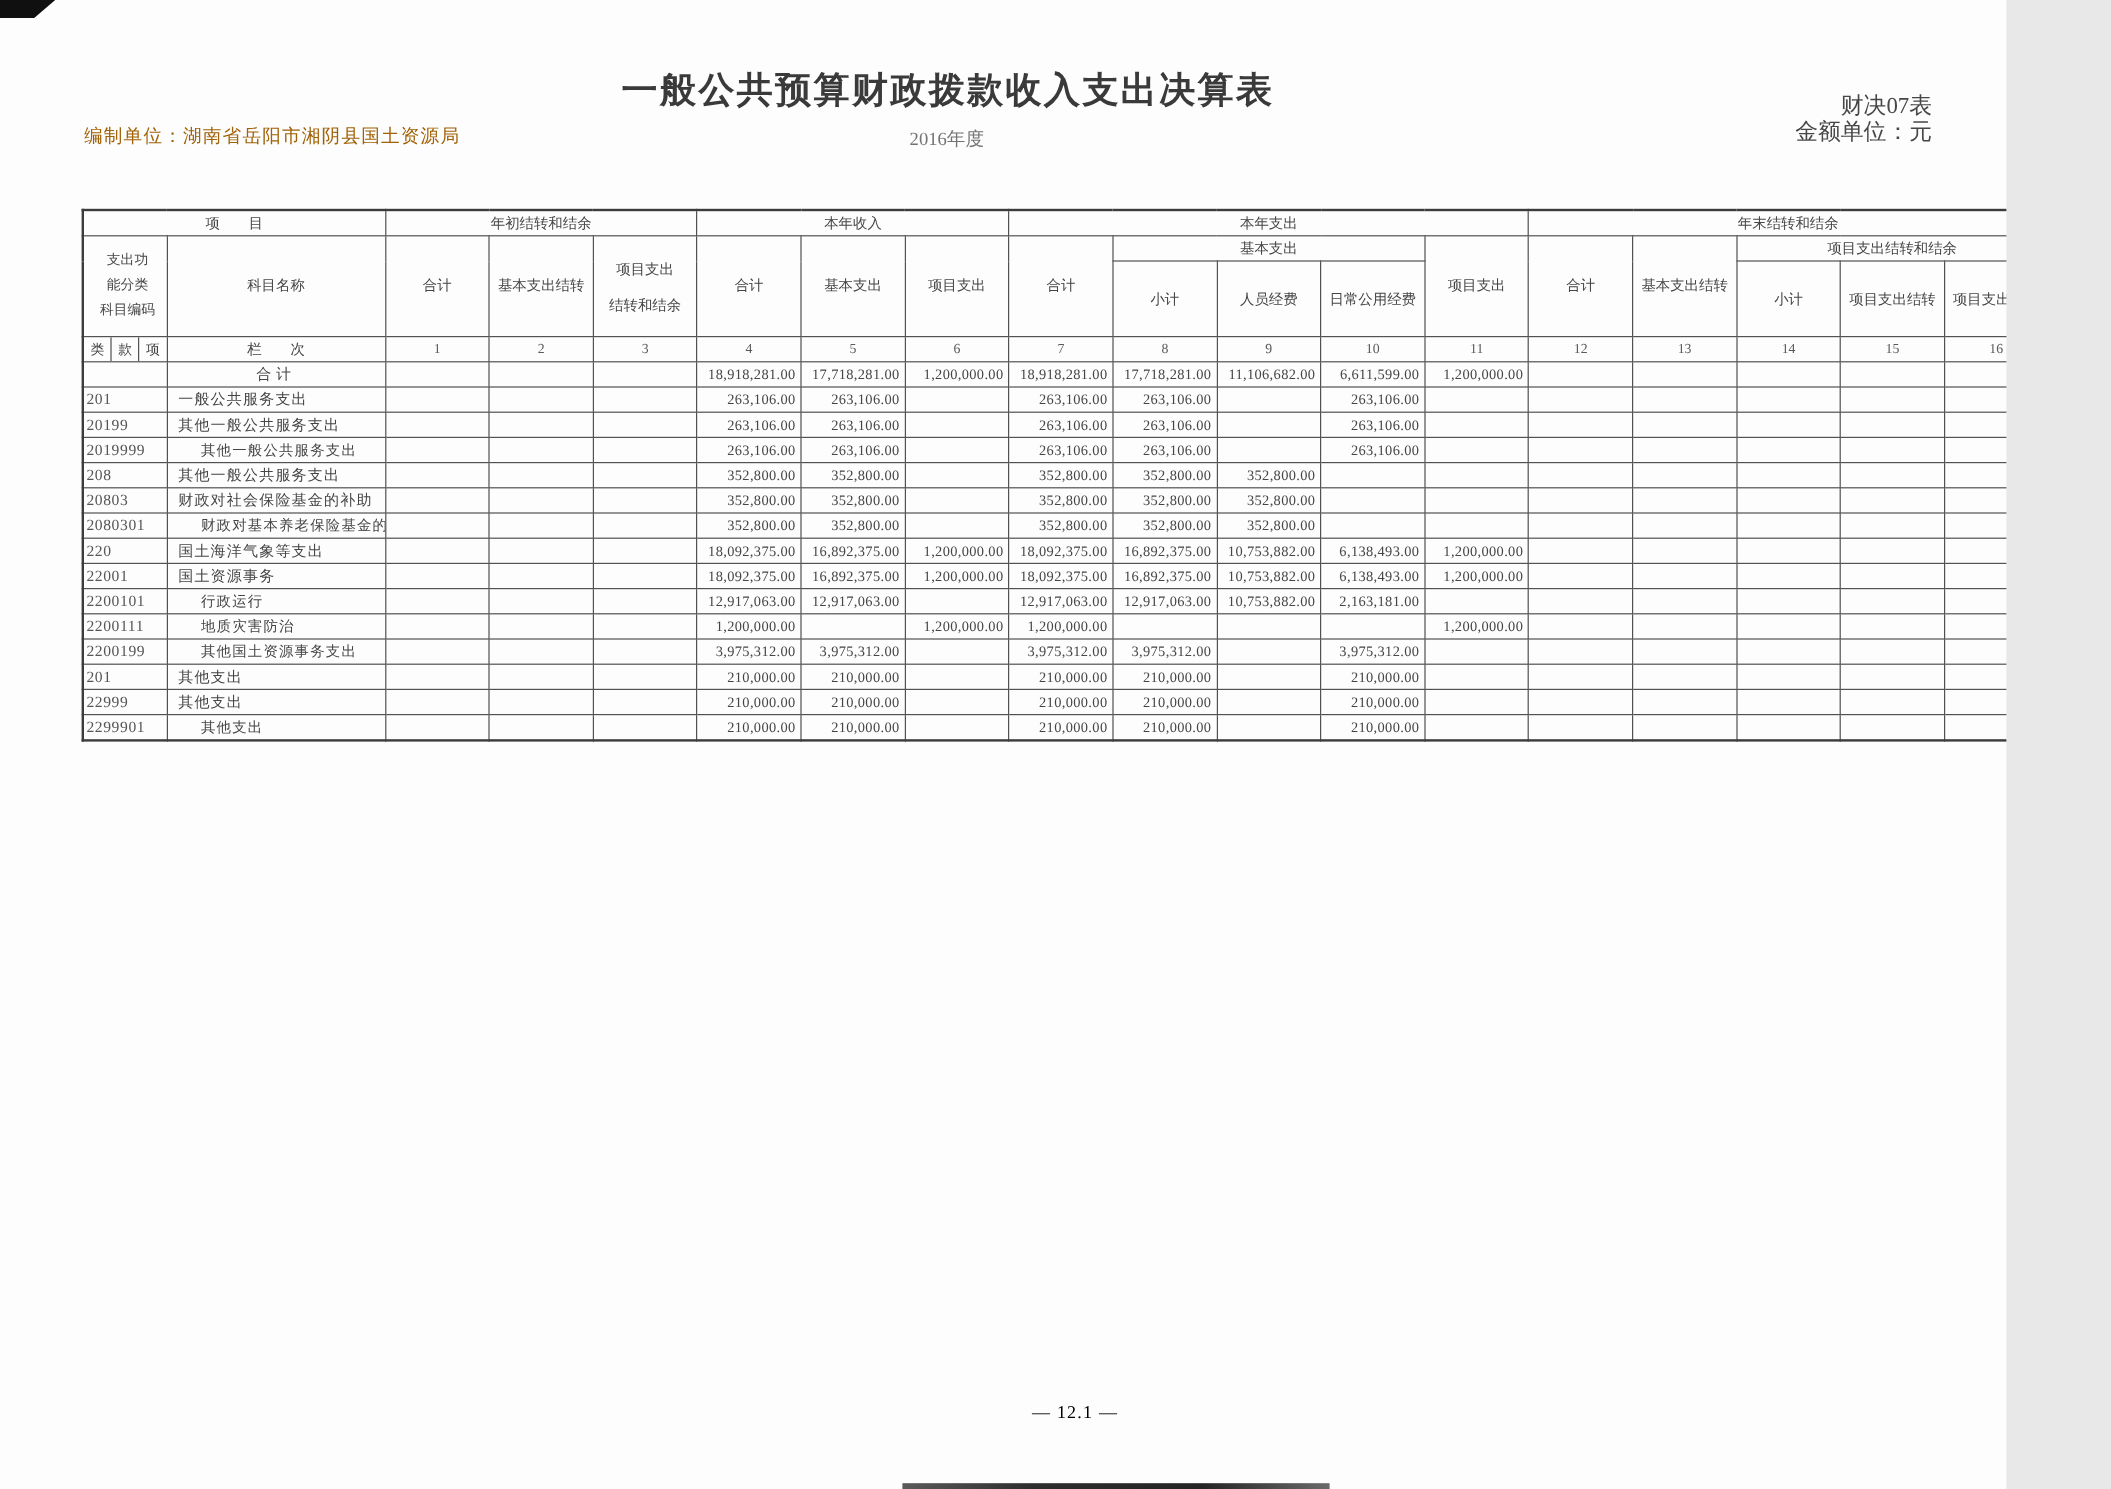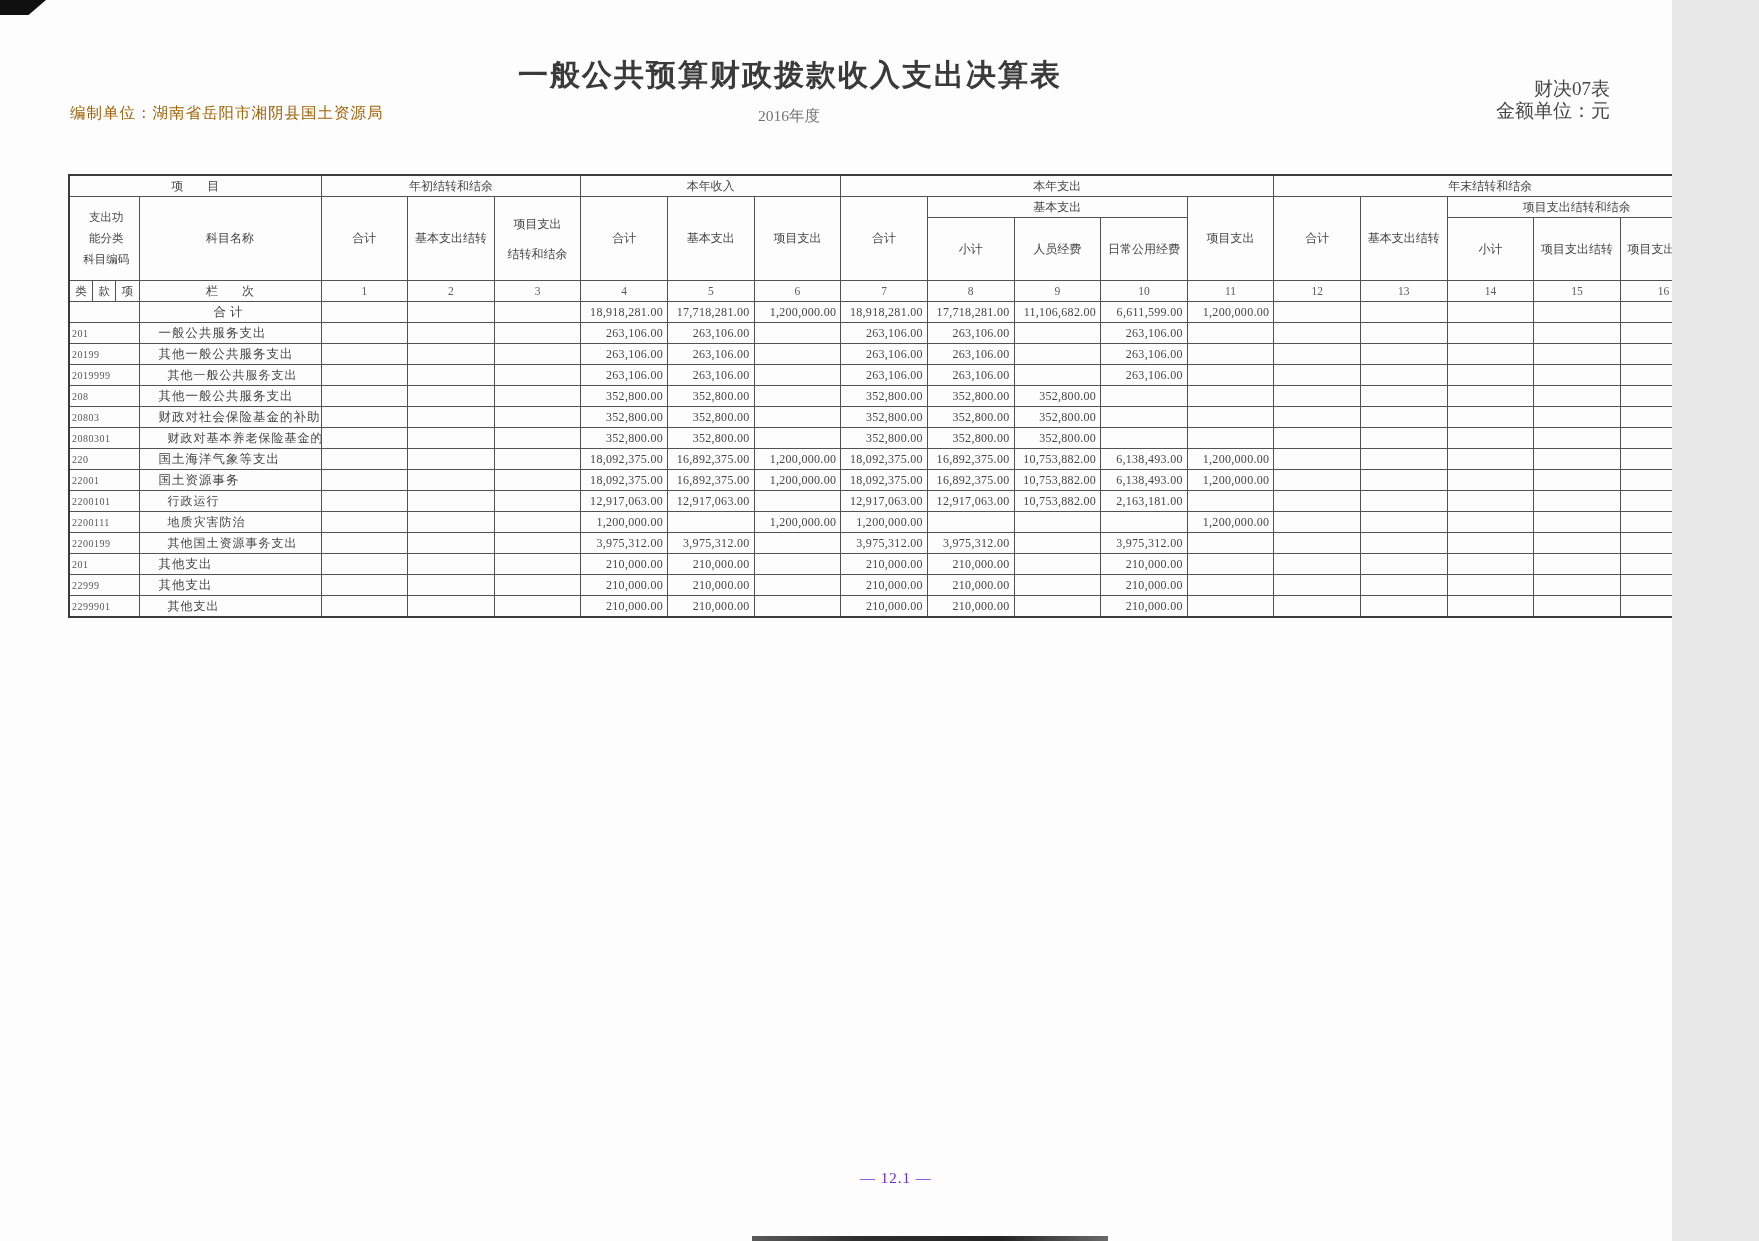--- a/index.html
+++ b/index.html
@@ -26,27 +26,27 @@
   tr.h62 th{height:62px;}
   th.pre{white-space:pre-line;}
   th.code-head{font-size:11.5px;line-height:21px;text-align:center;padding-left:4px;}
   th.gap{line-height:30px;}
   td.lanci-num{font-size:11.5px;color:#5a5a5a;}
   td.code-split{padding:0;}
   .split-wrap{display:flex;height:100%;align-items:stretch;}
   .split-wrap span{flex:1;display:flex;align-items:center;justify-content:center;font-size:11.5px;}
   .split-wrap span + span{border-left:1px solid #525252;}
   tbody td{height:20px;}
-  td.code{font-size:10px;text-align:left;padding-left:2px;color:#565656;letter-spacing:.5px;}
-  td.name-cell{text-align:left;padding-left:19px;font-size:12.5px;letter-spacing:1px;}
+  td.code{font-size:13px;text-align:left;padding-left:2px;color:#565656;letter-spacing:.5px;}
+  td.name-cell{text-align:left;padding-left:9px;font-size:12.5px;letter-spacing:1px;}
   td.name-cell.indent{padding-left:28px;font-size:12px;}
   td.name-cell.center{text-align:center;padding-left:0;letter-spacing:4px;}
   td.num{text-align:right;padding-right:4px;font-size:12px;letter-spacing:.3px;}
 
-  .page-number{position:absolute;left:860px;top:1170px;font-size:15px;color:#6d28d9;letter-spacing:1px;}
+  .page-number{position:absolute;left:860px;top:1170px;font-size:15px;color:#000000;letter-spacing:1px;}
   .bottom-scan-bar{position:absolute;left:752px;top:1236px;width:356px;height:5px;
     background:linear-gradient(to right,#5a5a5a,#2e2e2e 30%,#242424 70%,#6a6a6a);}
 </style>
 </head>
 <body>
 
 <div class="sheet">
   <div class="corner-mark"></div>
 
   <div class="title">一般公共预算财政拨款收入支出决算表</div>

